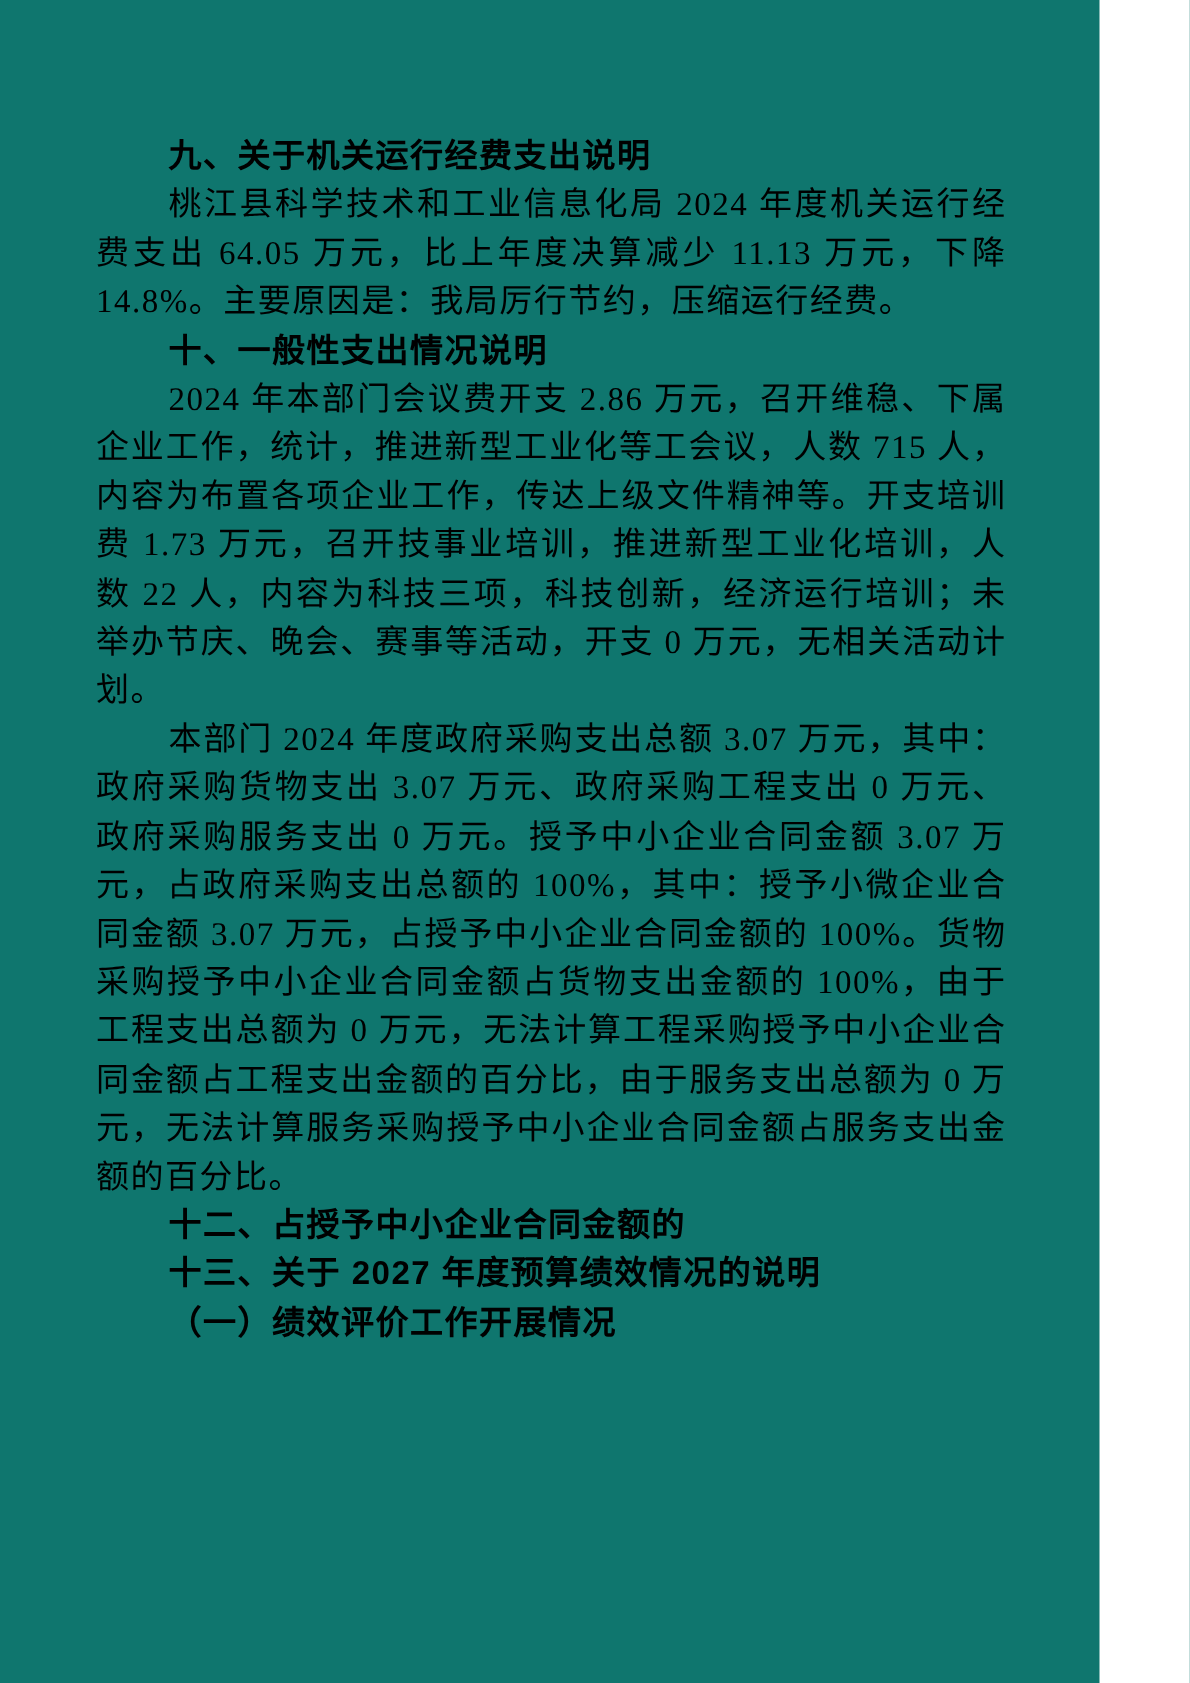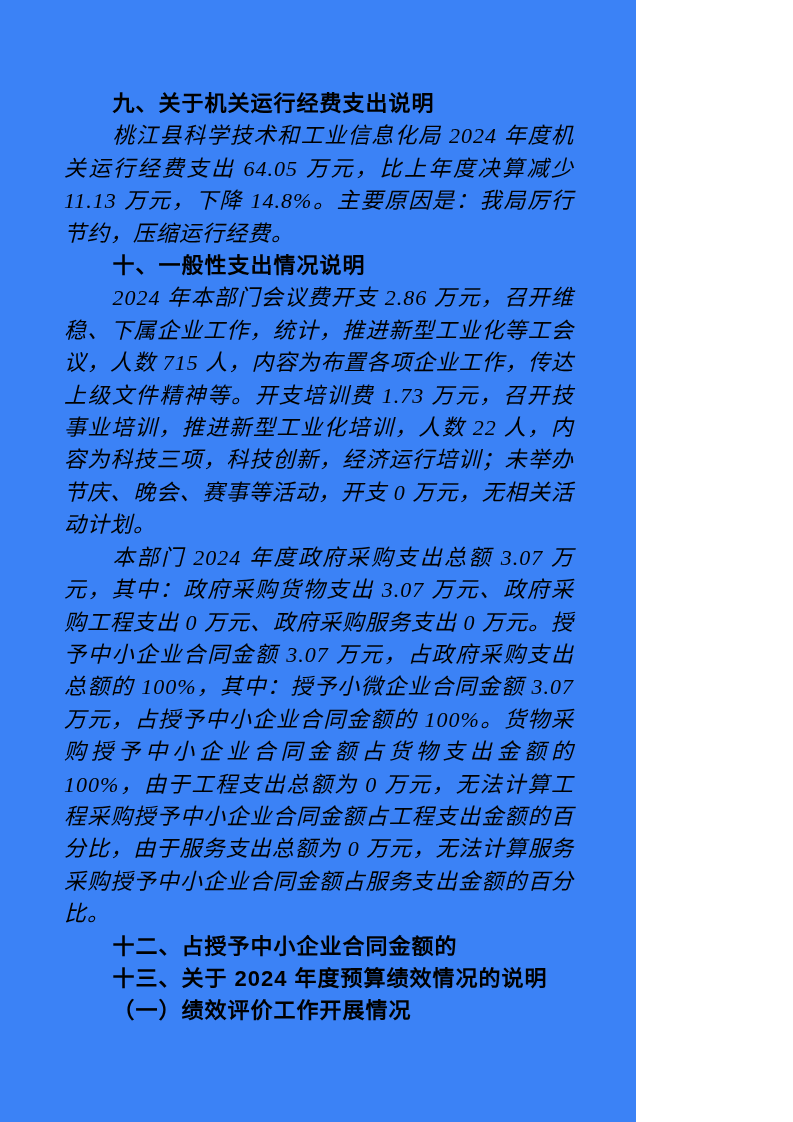--- a/index.html
+++ b/index.html
@@ -8,52 +8,51 @@
     background: #ffffff;
   }
   body {
     width: 793px;
     height: 1122px;
     overflow: hidden;
     color: #000000;
   }
   .page {
     box-sizing: border-box;
-    width: 636px;
+    width: 733px;
     height: 1122px;
     padding: 88px 62px 0 64px;
-    background: #3b82f6;
+    background: #0f766e;
     font-family: "Liberation Serif", "DejaVu Serif", serif;
     font-size: 22px;
     line-height: 32.4px;
     letter-spacing: 1px;
   }
   .page h3, .page p {
     margin: 0;
     padding: 0;
     text-indent: 2.2em;
   }
   .heading, .subheading {
     font-family: "Liberation Sans", "DejaVu Sans", sans-serif;
     font-weight: 700;
     font-size: 22px;
     line-height: 32.4px;
   }
   .paragraph {
     font-weight: 400;
     text-align: justify;
     text-justify: inter-ideograph;
-    font-style: italic;
   }
 </style>
 </head>
 <body>
 
 <div class="page">
     <h3 class="heading">九、关于机关运行经费支出说明</h3>
     <p class="paragraph">桃江县科学技术和工业信息化局 2024 年度机关运行经费支出 64.05 万元，比上年度决算减少 11.13 万元，下降 14.8%。主要原因是：我局厉行节约，压缩运行经费。</p>
     <h3 class="heading">十、一般性支出情况说明</h3>
     <p class="paragraph">2024 年本部门会议费开支 2.86 万元，召开维稳、下属企业工作，统计，推进新型工业化等工会议，人数 715 人，内容为布置各项企业工作，传达上级文件精神等。开支培训费 1.73 万元，召开技事业培训，推进新型工业化培训，人数 22 人，内容为科技三项，科技创新，经济运行培训；未举办节庆、晚会、赛事等活动，开支 0 万元，无相关活动计划。</p>
     <p class="paragraph">本部门 2024 年度政府采购支出总额 3.07 万元，其中：政府采购货物支出 3.07 万元、政府采购工程支出 0 万元、政府采购服务支出 0 万元。授予中小企业合同金额 3.07 万元，占政府采购支出总额的 100%，其中：授予小微企业合同金额 3.07 万元，占授予中小企业合同金额的 100%。货物采购授予中小企业合同金额占货物支出金额的 100%，由于工程支出总额为 0 万元，无法计算工程采购授予中小企业合同金额占工程支出金额的百分比，由于服务支出总额为 0 万元，无法计算服务采购授予中小企业合同金额占服务支出金额的百分比。</p>
     <h3 class="heading">十二、占授予中小企业合同金额的</h3>
-    <h3 class="heading">十三、关于 2024 年度预算绩效情况的说明</h3>
+    <h3 class="heading">十三、关于 2027 年度预算绩效情况的说明</h3>
     <h3 class="subheading">（一）绩效评价工作开展情况</h3>
   </div>
 
 </body></html>

